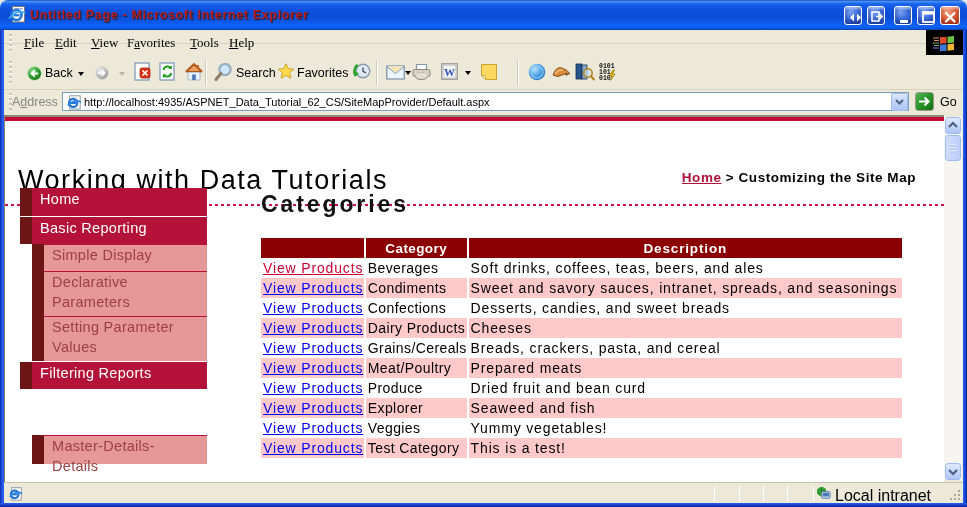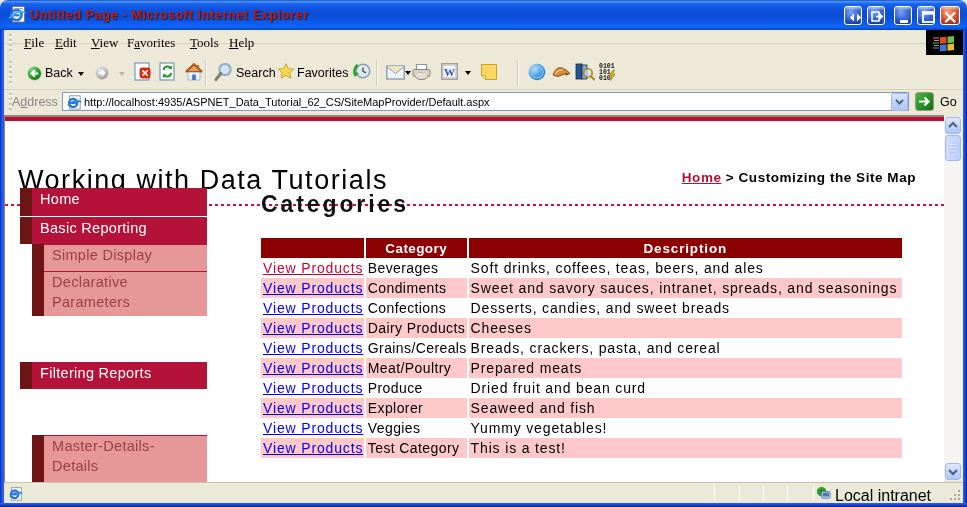--- a/index.html
+++ b/index.html
@@ -312,25 +312,29 @@
       <div class="m1body">Basic Reporting</div>
     </div>
   <div class="m2" style="top:127px;height:27px;">
       <div class="m2bar"></div>
       <div class="m2body">Simple Display</div>
     </div>
   <div class="m2" style="top:154px;height:45px;">
       <div class="m2bar"></div>
       <div class="m2body">Declarative<br>Parameters</div>
     </div>
+  <div class="m2" style="top:199px;height:45px;">
+      <div class="m2bar"></div>
+      <div class="m2body">Setting Parameter<br>Values</div>
+    </div>
   <div class="m1" style="top:244px;height:28px;border-top:1px solid #fff;">
       <div class="m1bar"></div>
       <div class="m1body">Filtering Reports</div>
     </div>
-  <div class="m2" style="top:318px;height:47px;">
+  <div class="m2" style="top:318px;height:29px;">
       <div class="m2bar"></div>
       <div class="m2body">Master-Details-<br>Details</div>
     </div>
 
   <div id="cats">Categories</div>
   <table id="grid">
     <tbody>
         <tr>
           <th class="c1">&nbsp;</th>
           <th class="c2">Category</th>

